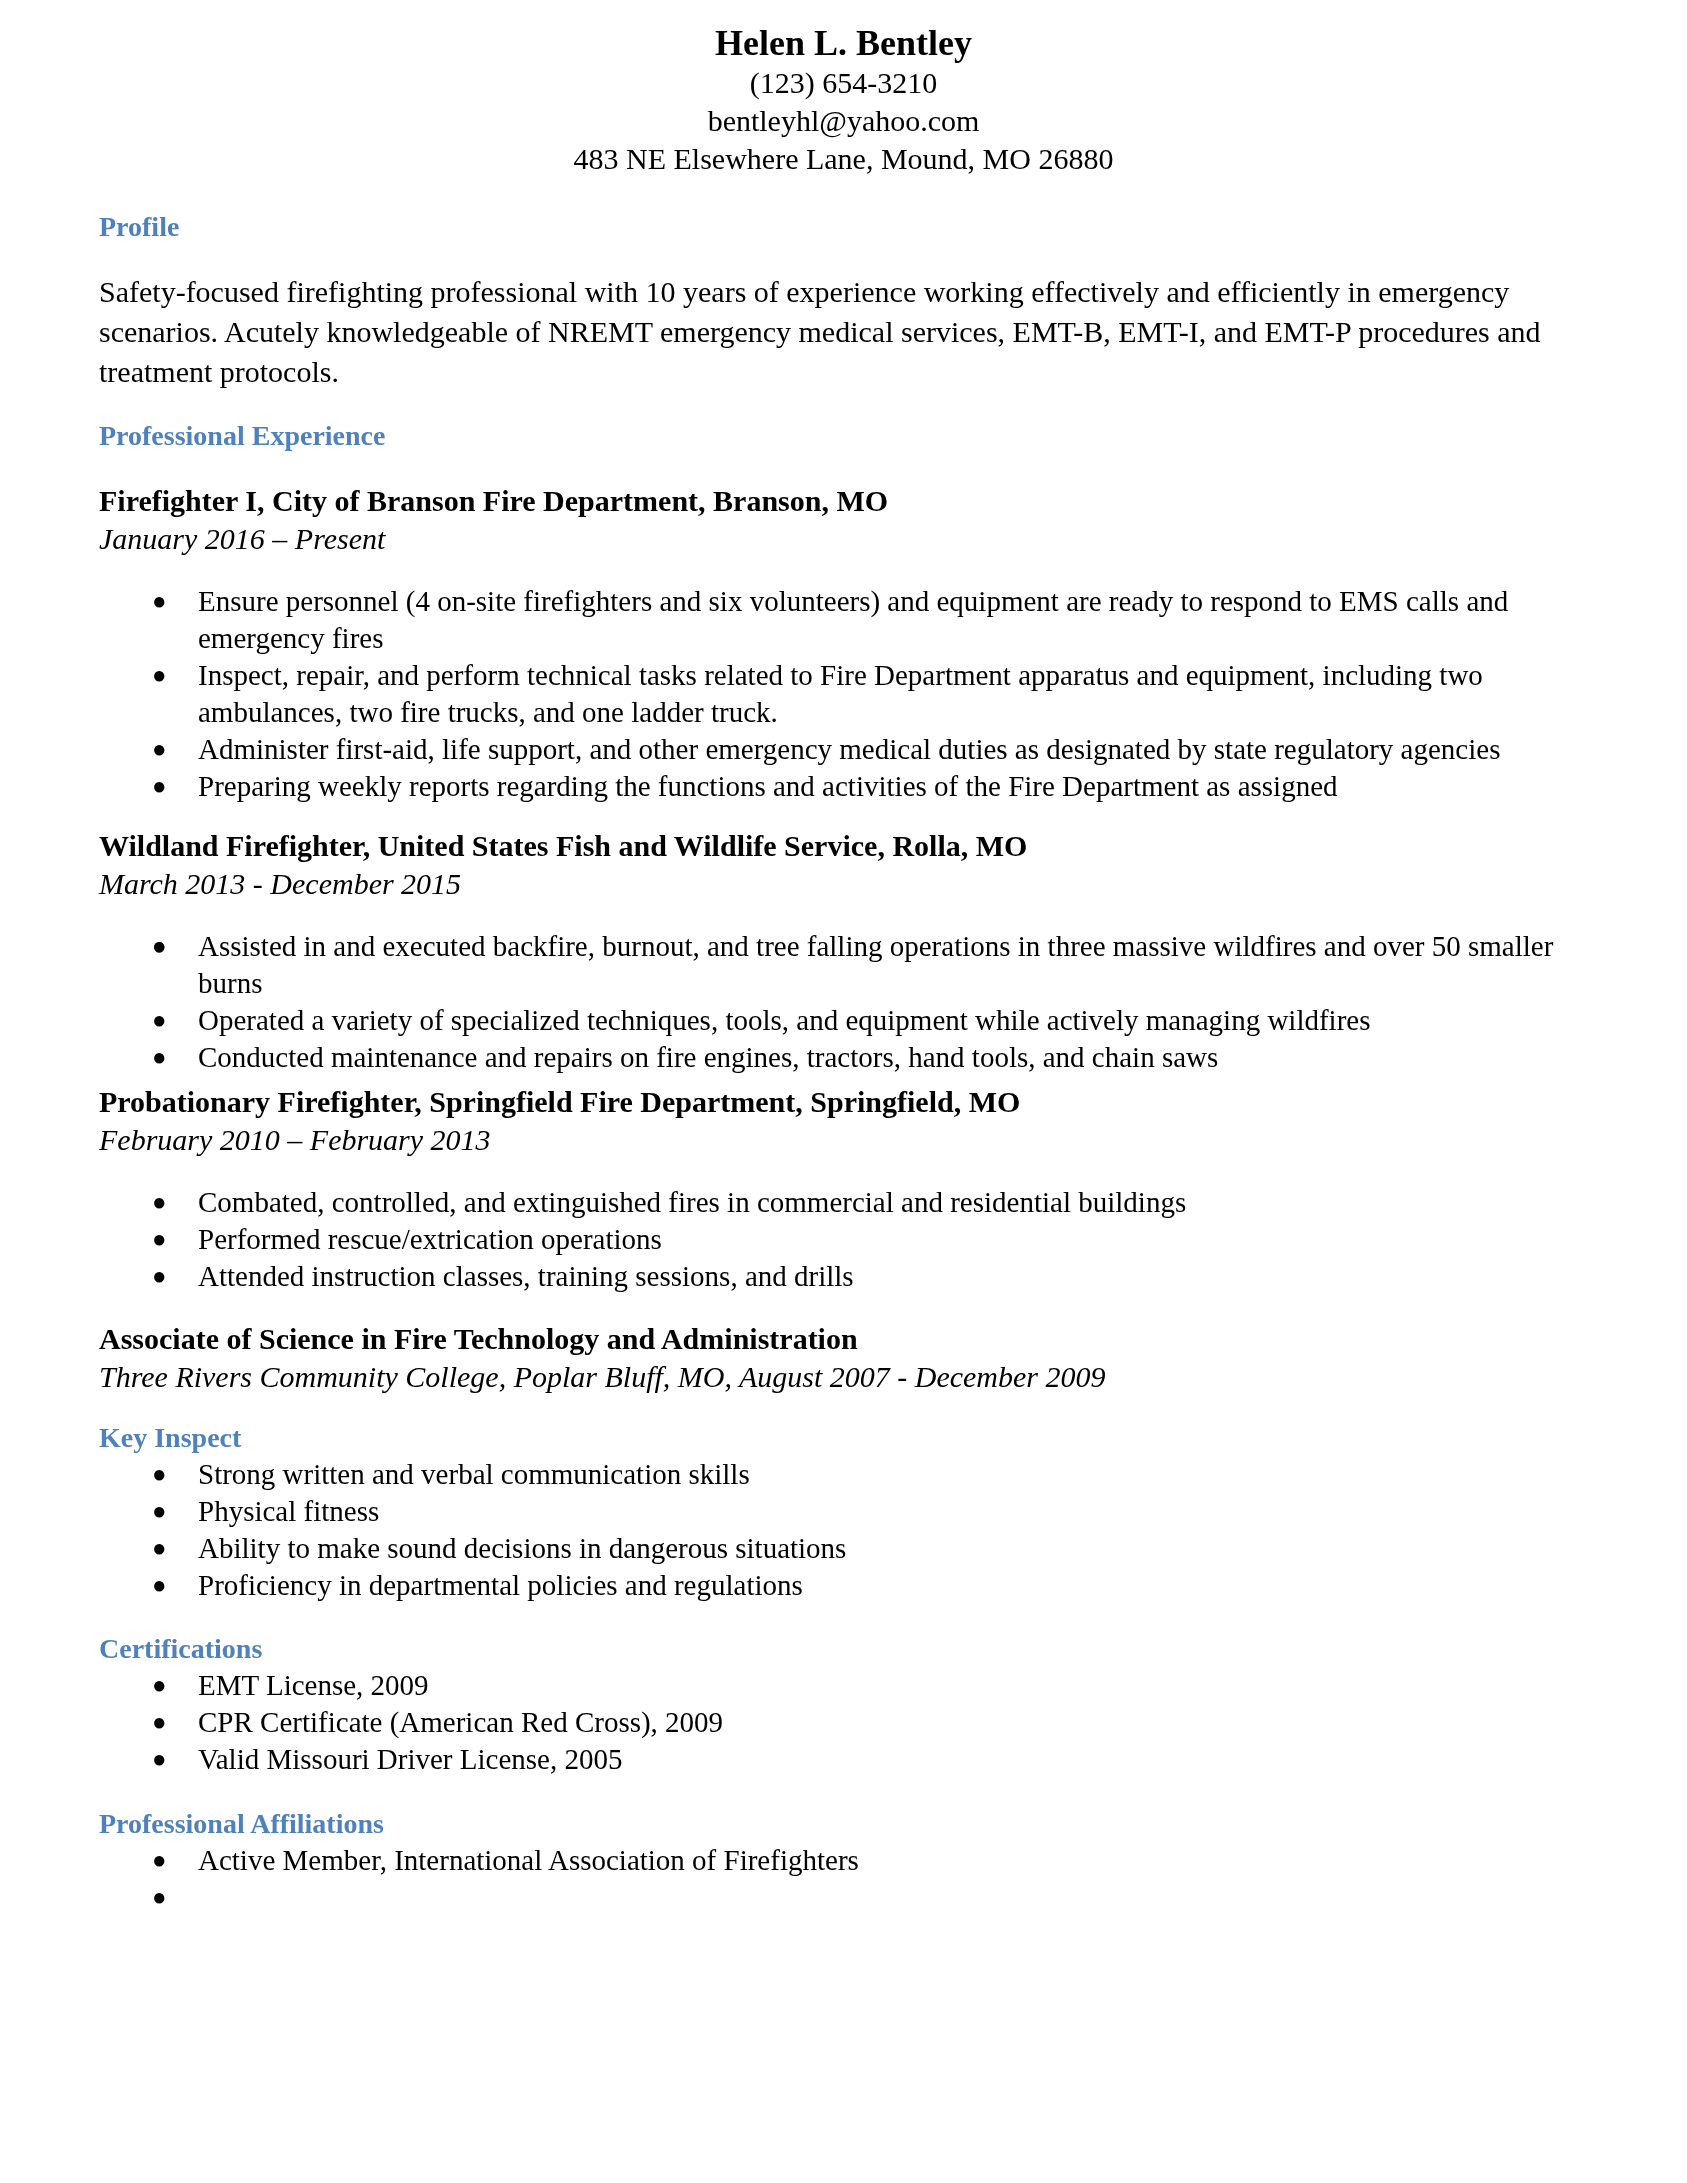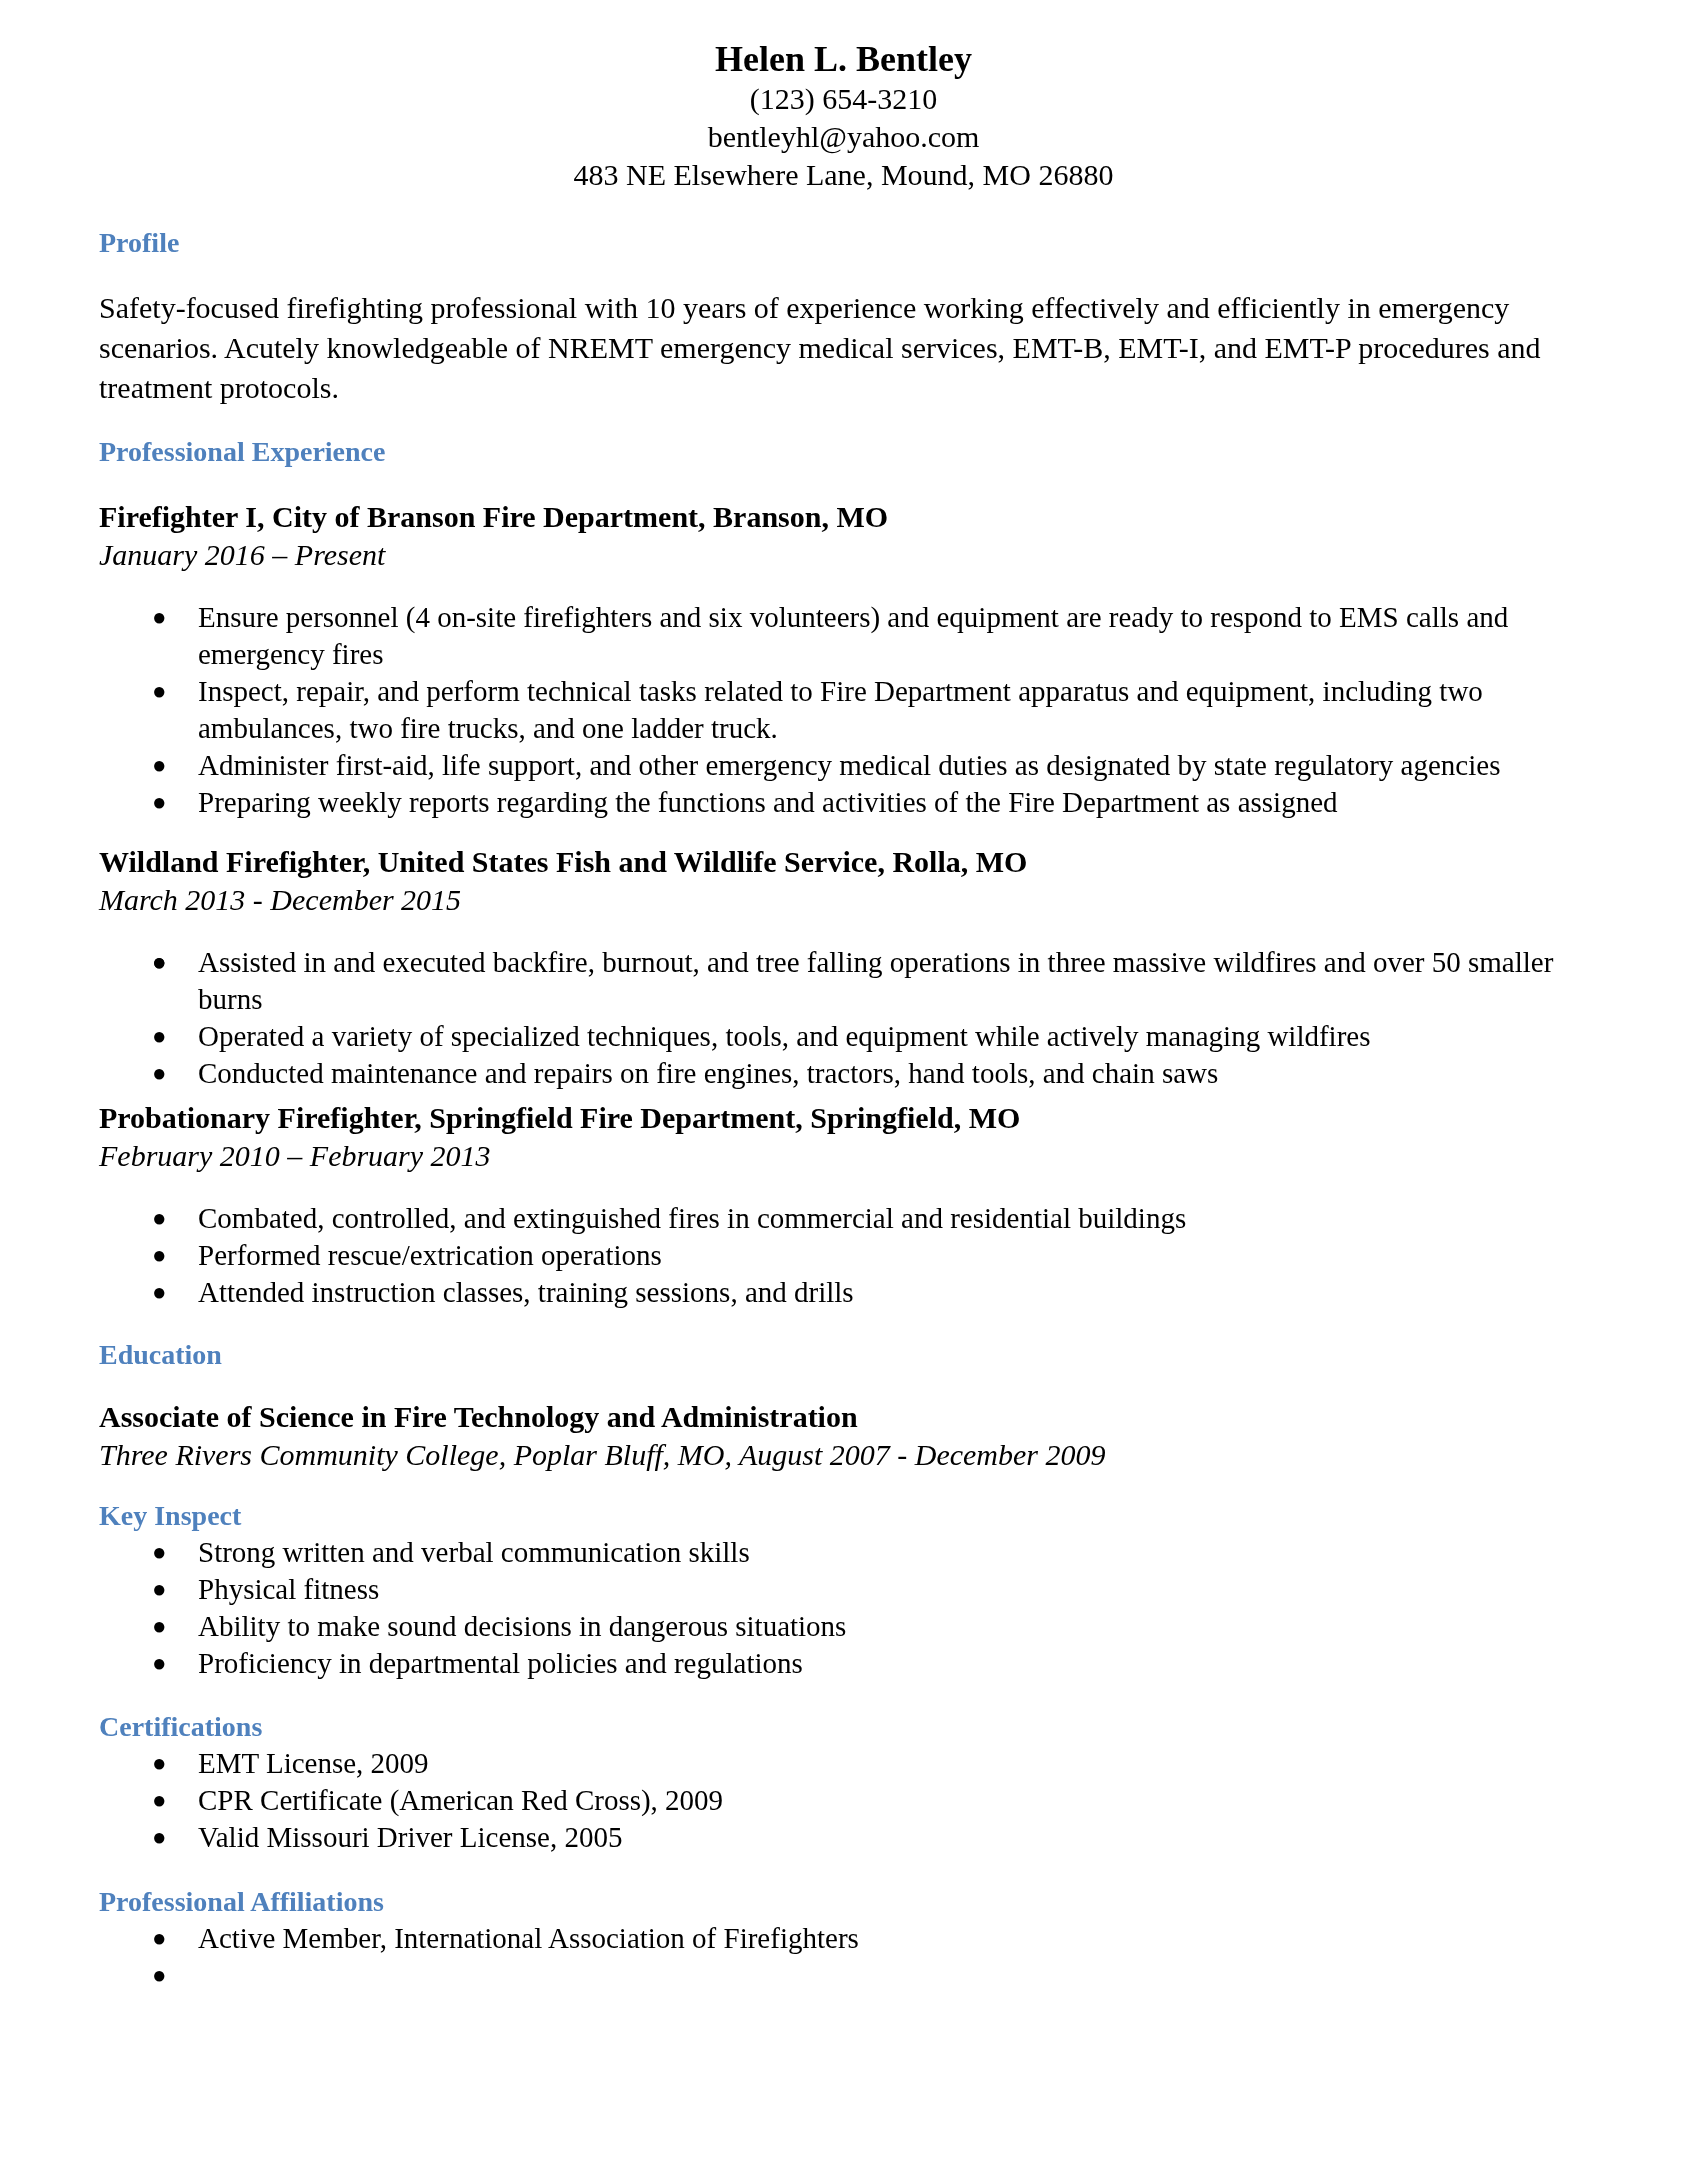--- a/index.html
+++ b/index.html
@@ -1,19 +1,19 @@
 <!DOCTYPE html>
 <html style="font-size:10.6px"><head>
   <meta charset="utf-8">
   <style>
     html, body { margin: 0; padding: 0; background: #ffffff; }
     body { width: 1687px; height: 2183px; position: relative; overflow: hidden;
       font-family: "Liberation Serif", "DejaVu Serif", serif; color: #000; }
     .page { position: absolute; left: 99px; top: 0; width: 1489px; }
-    .header { text-align: center; width: 1489px; padding-top: 38px; }
+    .header { text-align: center; width: 1489px; padding-top: 22px; }
     .name { font-size: 36px; font-weight: bold; line-height: 42px; }
     .contact-line { font-size: 30px; line-height: 38px; }
     .section-heading { color: #4F81BD; font-weight: bold; font-size: 28px; line-height: 37px; }
     .para { font-size: 30px; line-height: 40px; }
     .job-title { font-size: 30px; font-weight: bold; line-height: 38px; }
     .job-date { font-size: 30px; font-style: italic; line-height: 38px; }
     ul.bullets { list-style: none; margin: 0; padding: 0; }
     ul.bullets li { position: relative; padding-left: 99px; font-size: 29px; line-height: 37px; }
     ul.bullets li .dot { position: absolute; left: 53px; top: 0; font-size: 24px; }
   </style>
@@ -59,21 +59,20 @@
   <div style="margin-top:7px;">
     <div class="job-title">Probationary Firefighter, Springfield Fire Department, Springfield, MO</div>
     <div class="job-date">February 2010 – February 2013</div>
     <ul class="bullets" style="margin-top:25px;">
       <li><span class="dot">●</span><span>Combated, controlled, and extinguished fires in commercial and residential buildings</span></li>
       <li><span class="dot">●</span><span>Performed rescue/extrication operations</span></li>
       <li><span class="dot">●</span><span>Attended instruction classes, training sessions, and drills</span></li>
     </ul>
   </div>
 
-  <div class="section-heading" style="margin-top: 25px; color: rgb(79, 129, 189);">Education</div>
   <div class="job-title" style="margin-top:25px;">Associate of Science in Fire Technology and Administration</div>
   <div class="job-date">Three Rivers Community College, Poplar Bluff, MO, August 2007 - December 2009</div>
 
   <div class="section-heading" style="margin-top: 22.5px; color: rgb(79, 129, 189);">Key Inspect</div>
   <ul class="bullets">
     <li><span class="dot">●</span><span>Strong written and verbal communication skills</span></li>
     <li><span class="dot">●</span><span>Physical fitness</span></li>
     <li><span class="dot">●</span><span>Ability to make sound decisions in dangerous situations</span></li>
     <li><span class="dot">●</span><span>Proficiency in departmental policies and regulations</span></li>
   </ul>

